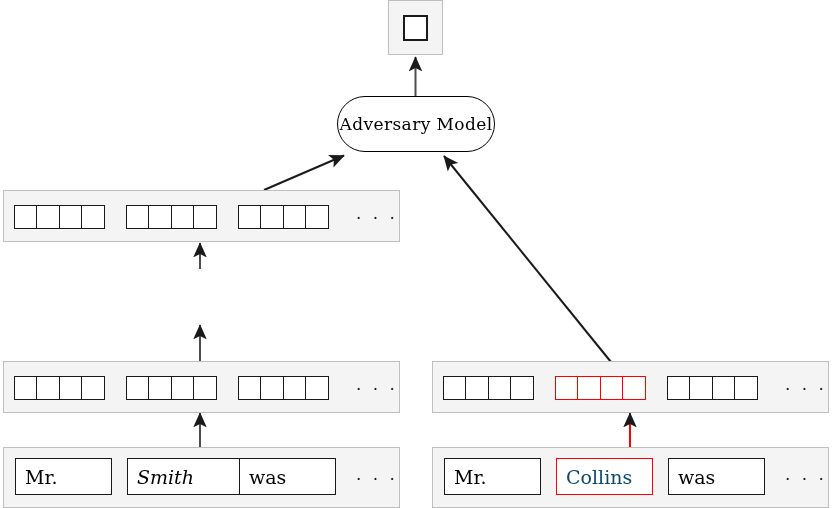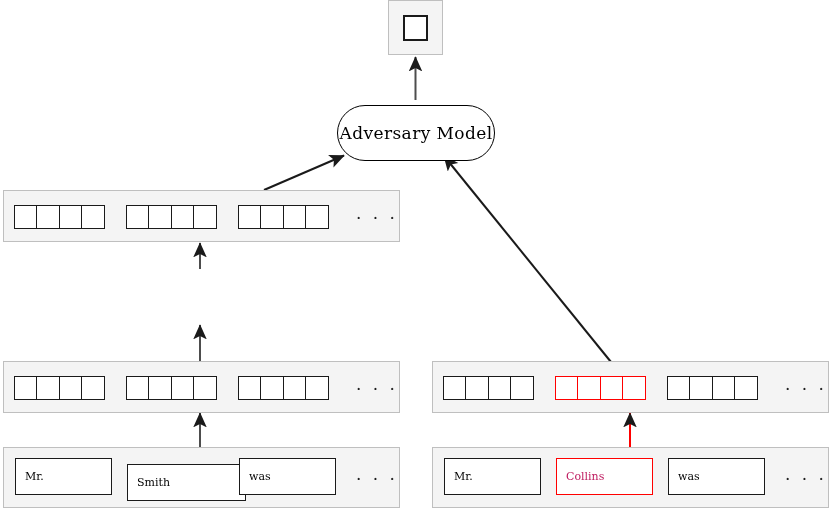--- a/index.html
+++ b/index.html
@@ -67,26 +67,26 @@
   }
   
   .wordbox {
     position: absolute;
     box-sizing: border-box;
     border: 1.6px solid #1a1a1a;
     background: #ffffff;
     display: flex;
     align-items: center;
     padding-left: 9px;
-    font-size: 11px;
+    font-size: 19px;
     color: #000000;
   }
   .wordbox.red {
     border-color: #ff0000;
-    color: #be185d;
+    color: #0c4a6e;
   }
   
   .ellipsis {
     position: absolute;
     font-size: 17px;
     color: #1a1a1a;
     letter-spacing: 3px;
     line-height: 1;
   }
   
@@ -131,21 +131,21 @@
 
     <line x1="200" y1="447" x2="200" y2="413" stroke="#4d4d4d" stroke-width="2" marker-end="url(#ah)"></line>
 
     <line x1="630" y1="447" x2="630" y2="413" stroke="#ff0000" stroke-width="2" marker-end="url(#ah)"></line>
   </svg>
 
   <div class="out-strip" style="left:388px; top:0px; width:55px; height:55px;">
     <div class="out-cell"></div>
   </div>
 
-  <div class="model-node" style="left:337px; top:105px; width:158px; height:56px;text-align:right;">
+  <div class="model-node" style="left:337px; top:96px; width:158px; height:56px;text-align:right;">
     <span>Adversary Model</span>
   </div>
 
   <div class="strip" style="left:3px; top:190px; width:397px; height:52px;">
     <div class="cellgroup" style="left:10px; top:14px;">
       <div class="cell"></div>
       <div class="cell"></div>
       <div class="cell"></div>
       <div class="cell"></div>
     </div>
@@ -184,21 +184,21 @@
       <div class="cell"></div>
       <div class="cell"></div>
     </div>
     <div class="ellipsis" style="left:352px; top:19px;">· · ·</div>
   </div>
 
   <div class="strip" style="left:3px; top:447px; width:397px; height:61px;">
     <div class="wordbox" style="left:11px; top:10px; width:97px; height:37px;">
       <span>Mr.</span>
     </div>
-    <div class="wordbox" style="left:123px; top:16px; width:119px; height:37px;">
+    <div class="wordbox" style="left:123px; top:10px; width:119px; height:37px;font-style:italic;">
       <span>Smith</span>
     </div>
     <div class="wordbox" style="left:235px; top:10px; width:97px; height:37px;">
       <span>was</span>
     </div>
     <div class="ellipsis" style="left:352px; top:23px;">· · ·</div>
   </div>
 
   <div class="strip" style="left:432px; top:361px; width:397px; height:52px;">
     <div class="cellgroup" style="left:10px; top:14px;">

